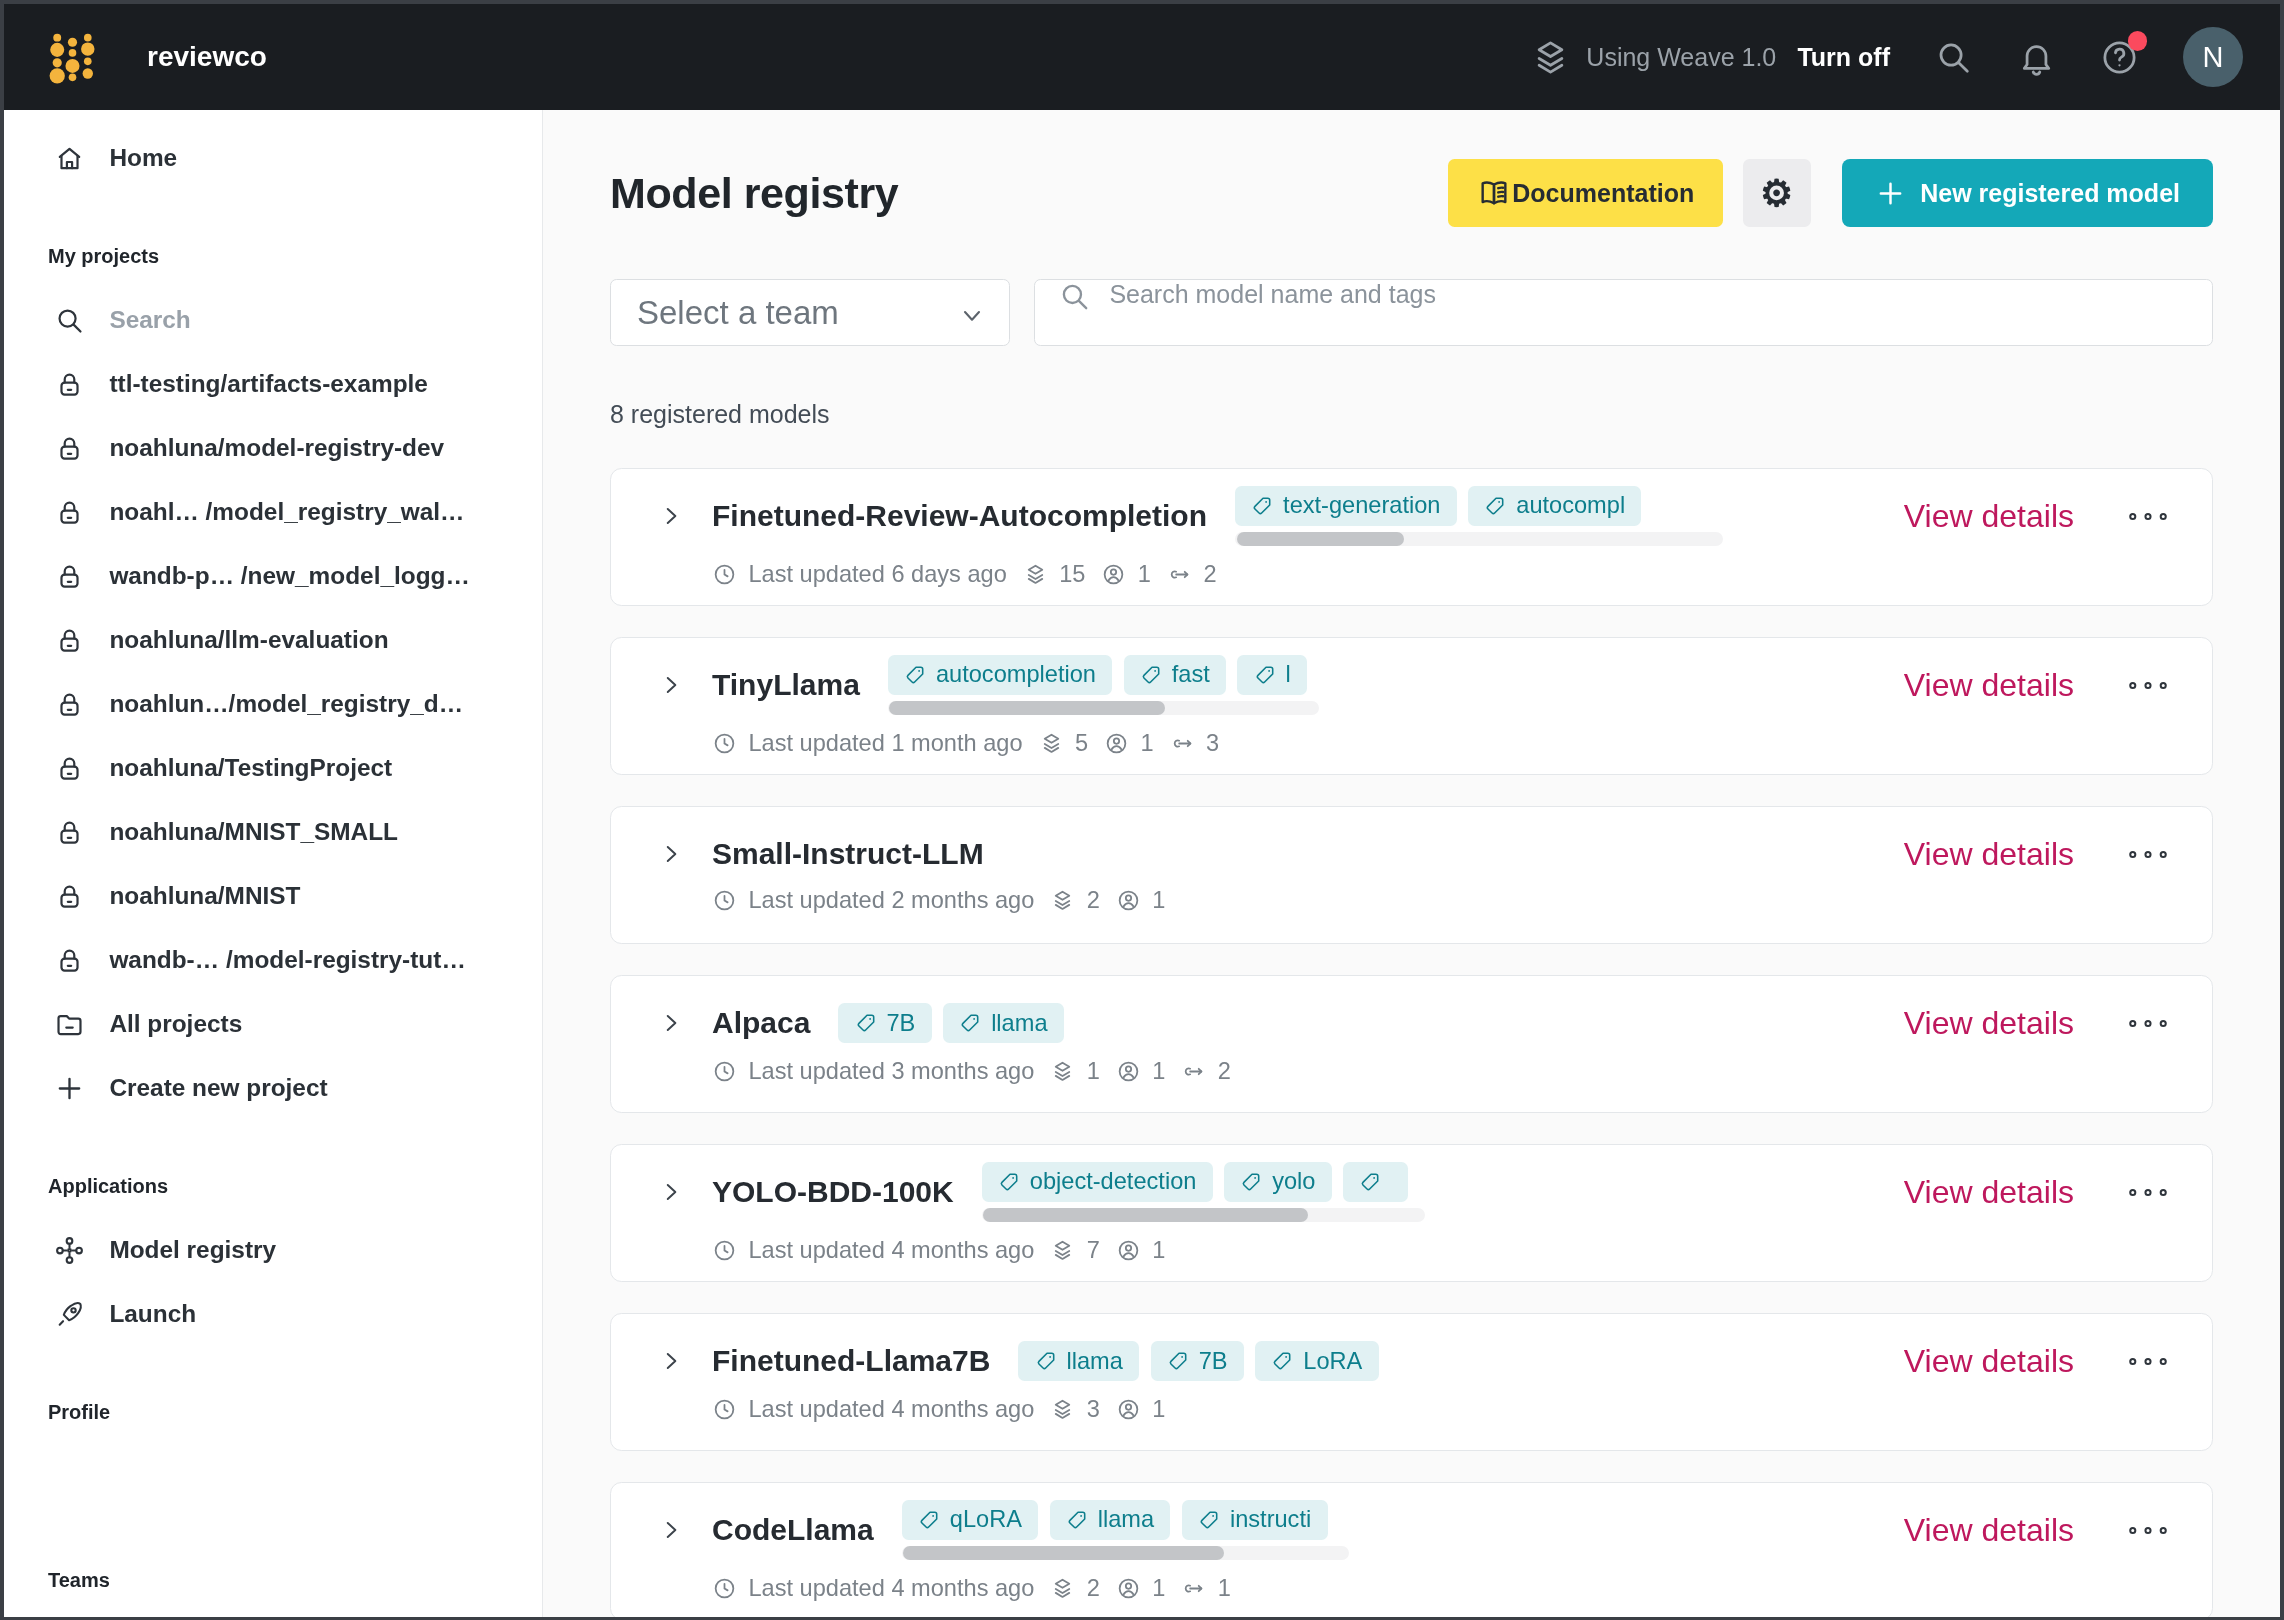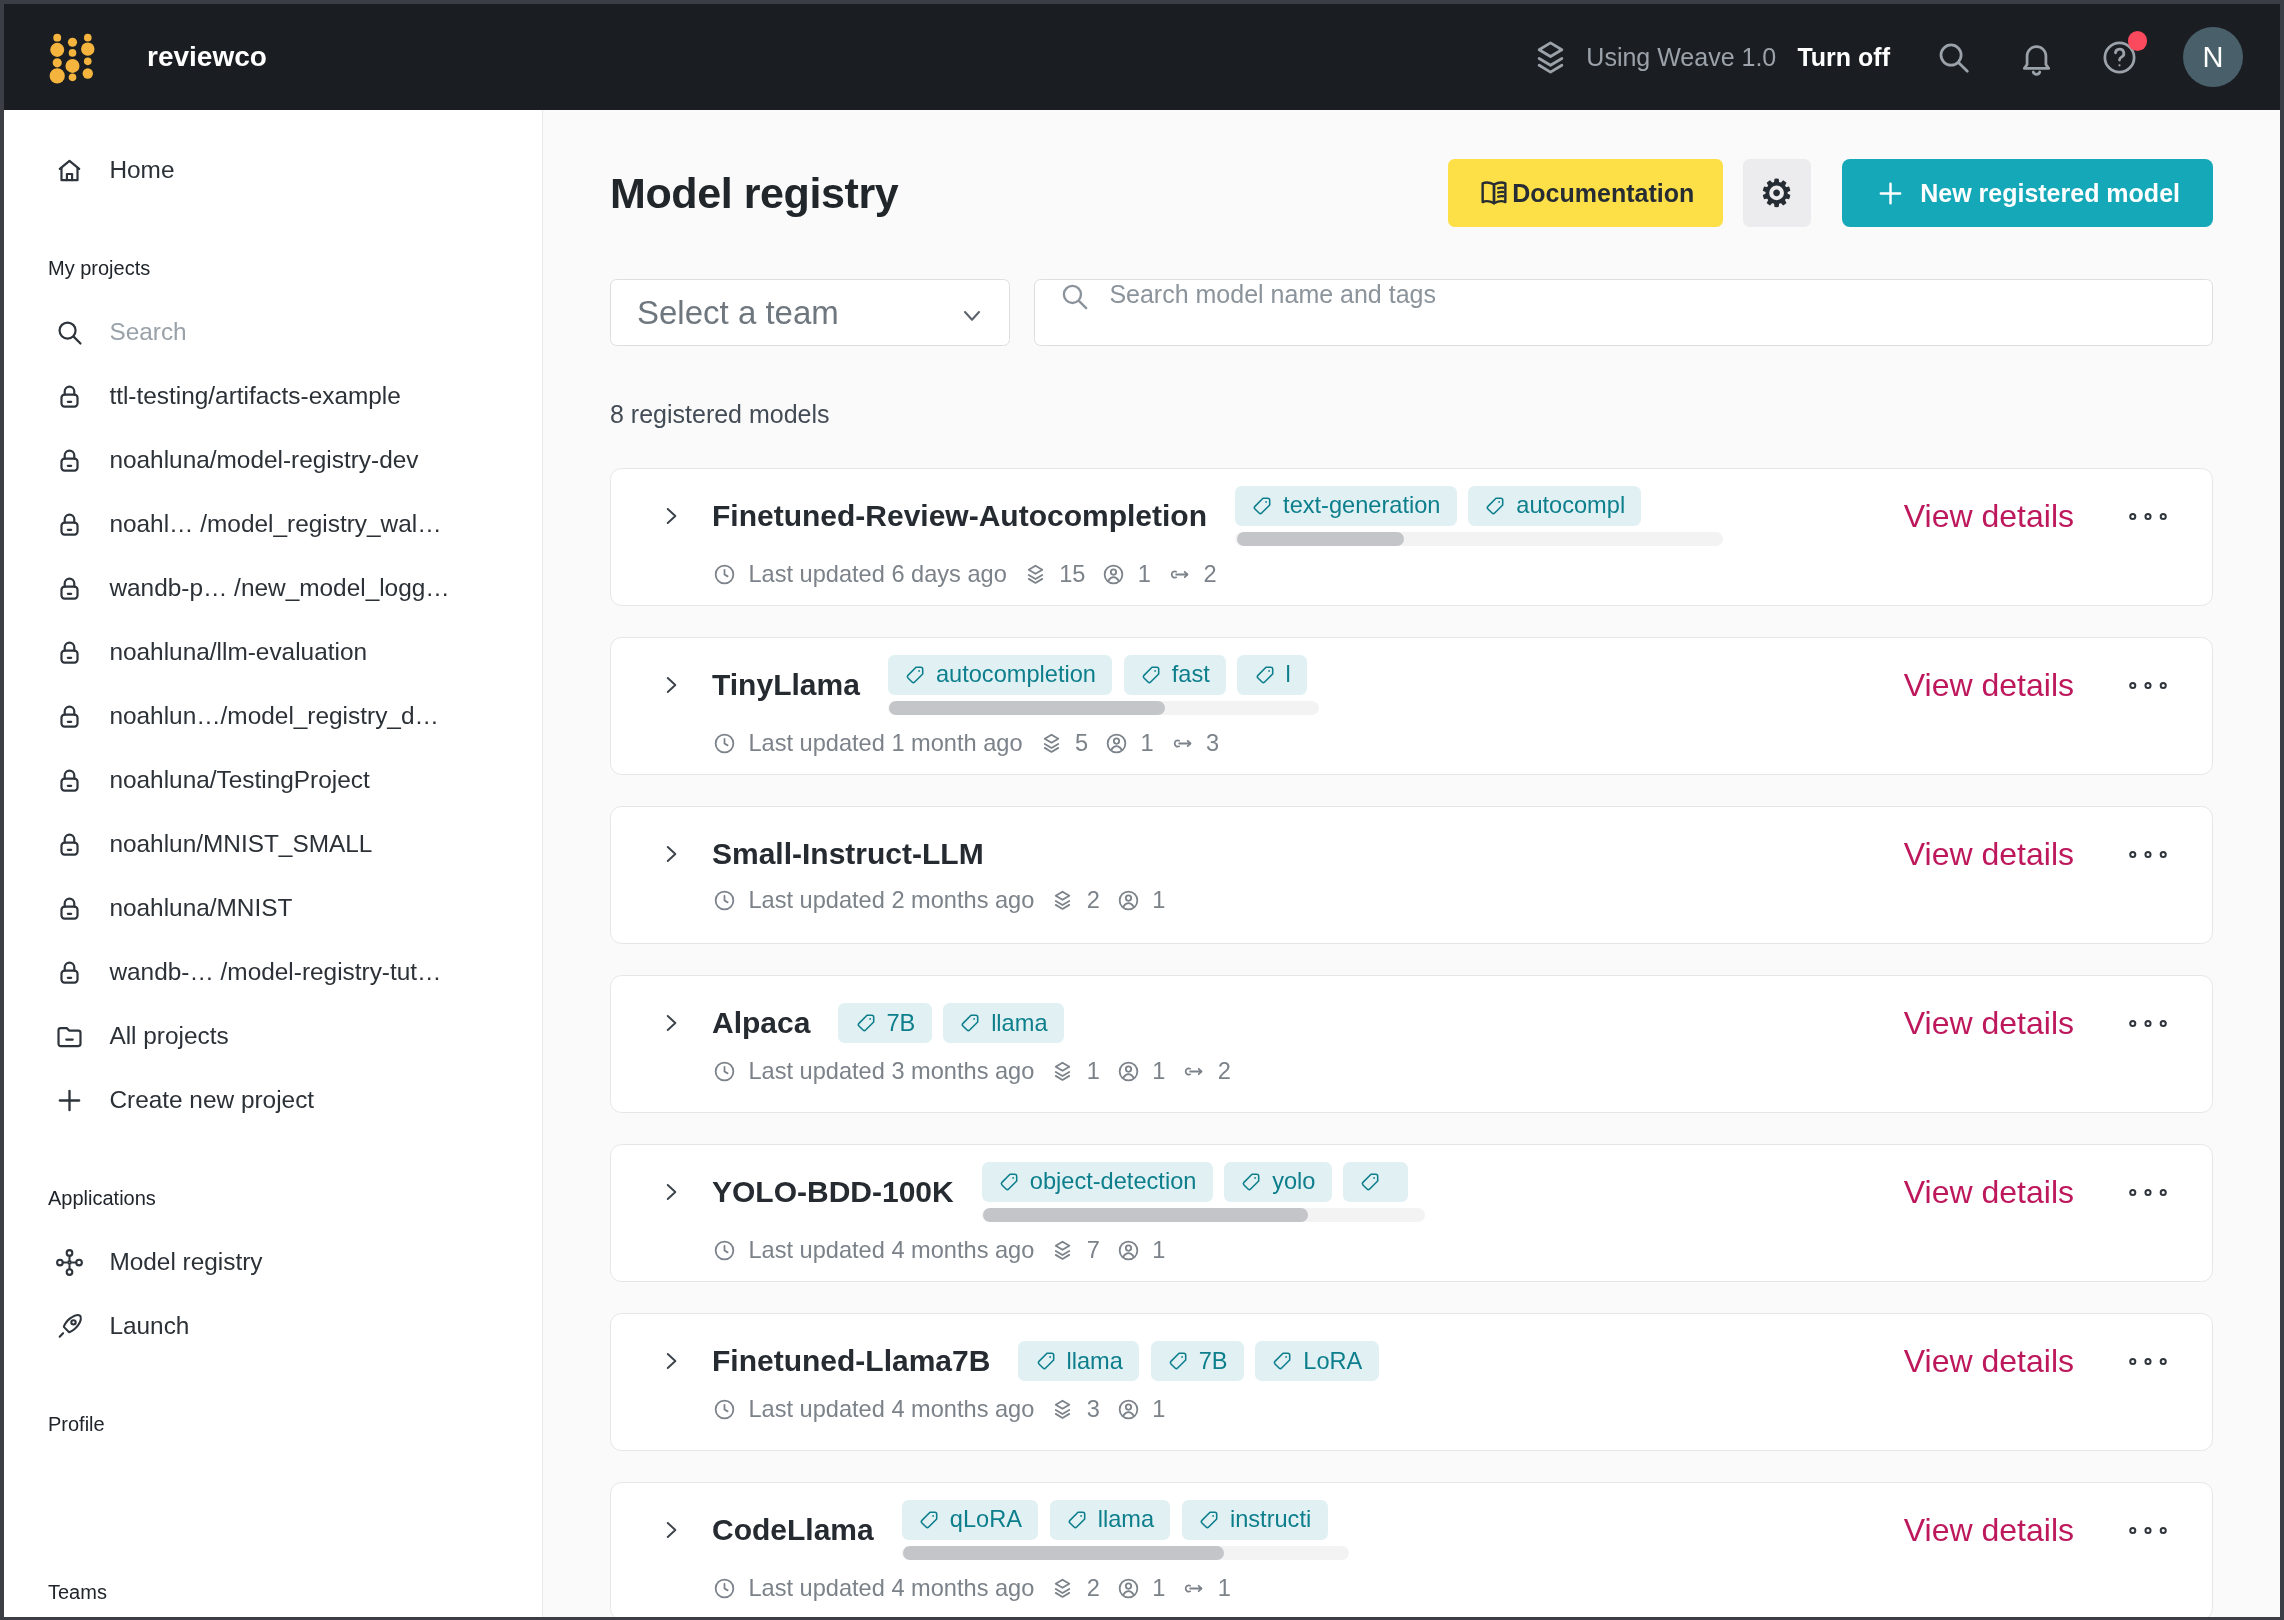--- a/index.html
+++ b/index.html
@@ -17,21 +17,21 @@
   .nav-icon { width:39px; height:39px; color:#9ba2a9; }
   .nav-icon svg { width:100%; height:100%; }
   .help-wrap { position:relative; width:39px; height:39px; }
   .help-dot { position:absolute; top:-6.5px; right:-8.1px; width:19.5px; height:19.5px; border-radius:50%; background:#fb4a5e; }
   .avatar { width:60px; height:60px; border-radius:50%; background:#49606b; color:#fff; display:flex; align-items:center; justify-content:center; font-size:29px; font-weight:500; }
 
   
   .page-body { flex:1; display:flex; min-height:0; }
 
   
-  .sidebar { width:539px; flex:0 0 539px; background:#fff; border-right:1.6px solid #e7e9eb; padding-top:28px; overflow:hidden; }
+  .sidebar { width:539px; flex:0 0 539px; background:#fff; border-right:1.6px solid #e7e9eb; padding-top:16px; overflow:hidden;font-weight:bold; }
   .side-item { height:64px; display:flex; align-items:center; padding-left:50px; gap:24.4px; color:#2b3137; font-size:24.4px; cursor:pointer; white-space:nowrap; }
   .side-item .icon { width:31px; height:31px; color:#2e343b; flex:0 0 31px; }
   .side-item .icon svg { width:100%; height:100%; display:block; }
   .side-heading { font-size:20px; color:#20252b; padding-left:44px; margin-top:34px; height:64px; display:flex; align-items:center; white-space:nowrap; }
   .side-heading.gap-big { margin-top:104px; }
   .side-search-text { color:#99a1a9; }
 
   
   main { flex:1; background:#fafafa; padding:49px 67px 0 67px; overflow:hidden; min-width:0; }
   .page-header { display:flex; align-items:center; }
@@ -233,21 +233,21 @@
             <span class="">noahluna/TestingProject</span>
           </div>
           <div class="side-item">
             <span class="icon">
               <svg viewBox="0 0 24 24" fill="none" stroke="currentColor" stroke-width="1.7" stroke-linecap="round" stroke-linejoin="round">
                 <rect x="5.8" y="10.5" width="12.4" height="9.3" rx="2.4"></rect>
                 <path d="M8.3 10.5V8a3.7 3.7 0 0 1 7.4 0v2.5"></path>
                 <path d="M10.7 16.1h2.6"></path>
               </svg>
             </span>
-            <span class="">noahlun/MNIST_SMALL</span>
+            <span class="">noahluna/MNIST_SMALL</span>
           </div>
           <div class="side-item">
             <span class="icon">
               <svg viewBox="0 0 24 24" fill="none" stroke="currentColor" stroke-width="1.7" stroke-linecap="round" stroke-linejoin="round">
                 <rect x="5.8" y="10.5" width="12.4" height="9.3" rx="2.4"></rect>
                 <path d="M8.3 10.5V8a3.7 3.7 0 0 1 7.4 0v2.5"></path>
                 <path d="M10.7 16.1h2.6"></path>
               </svg>
             </span>
             <span class="">noahluna/MNIST</span>

